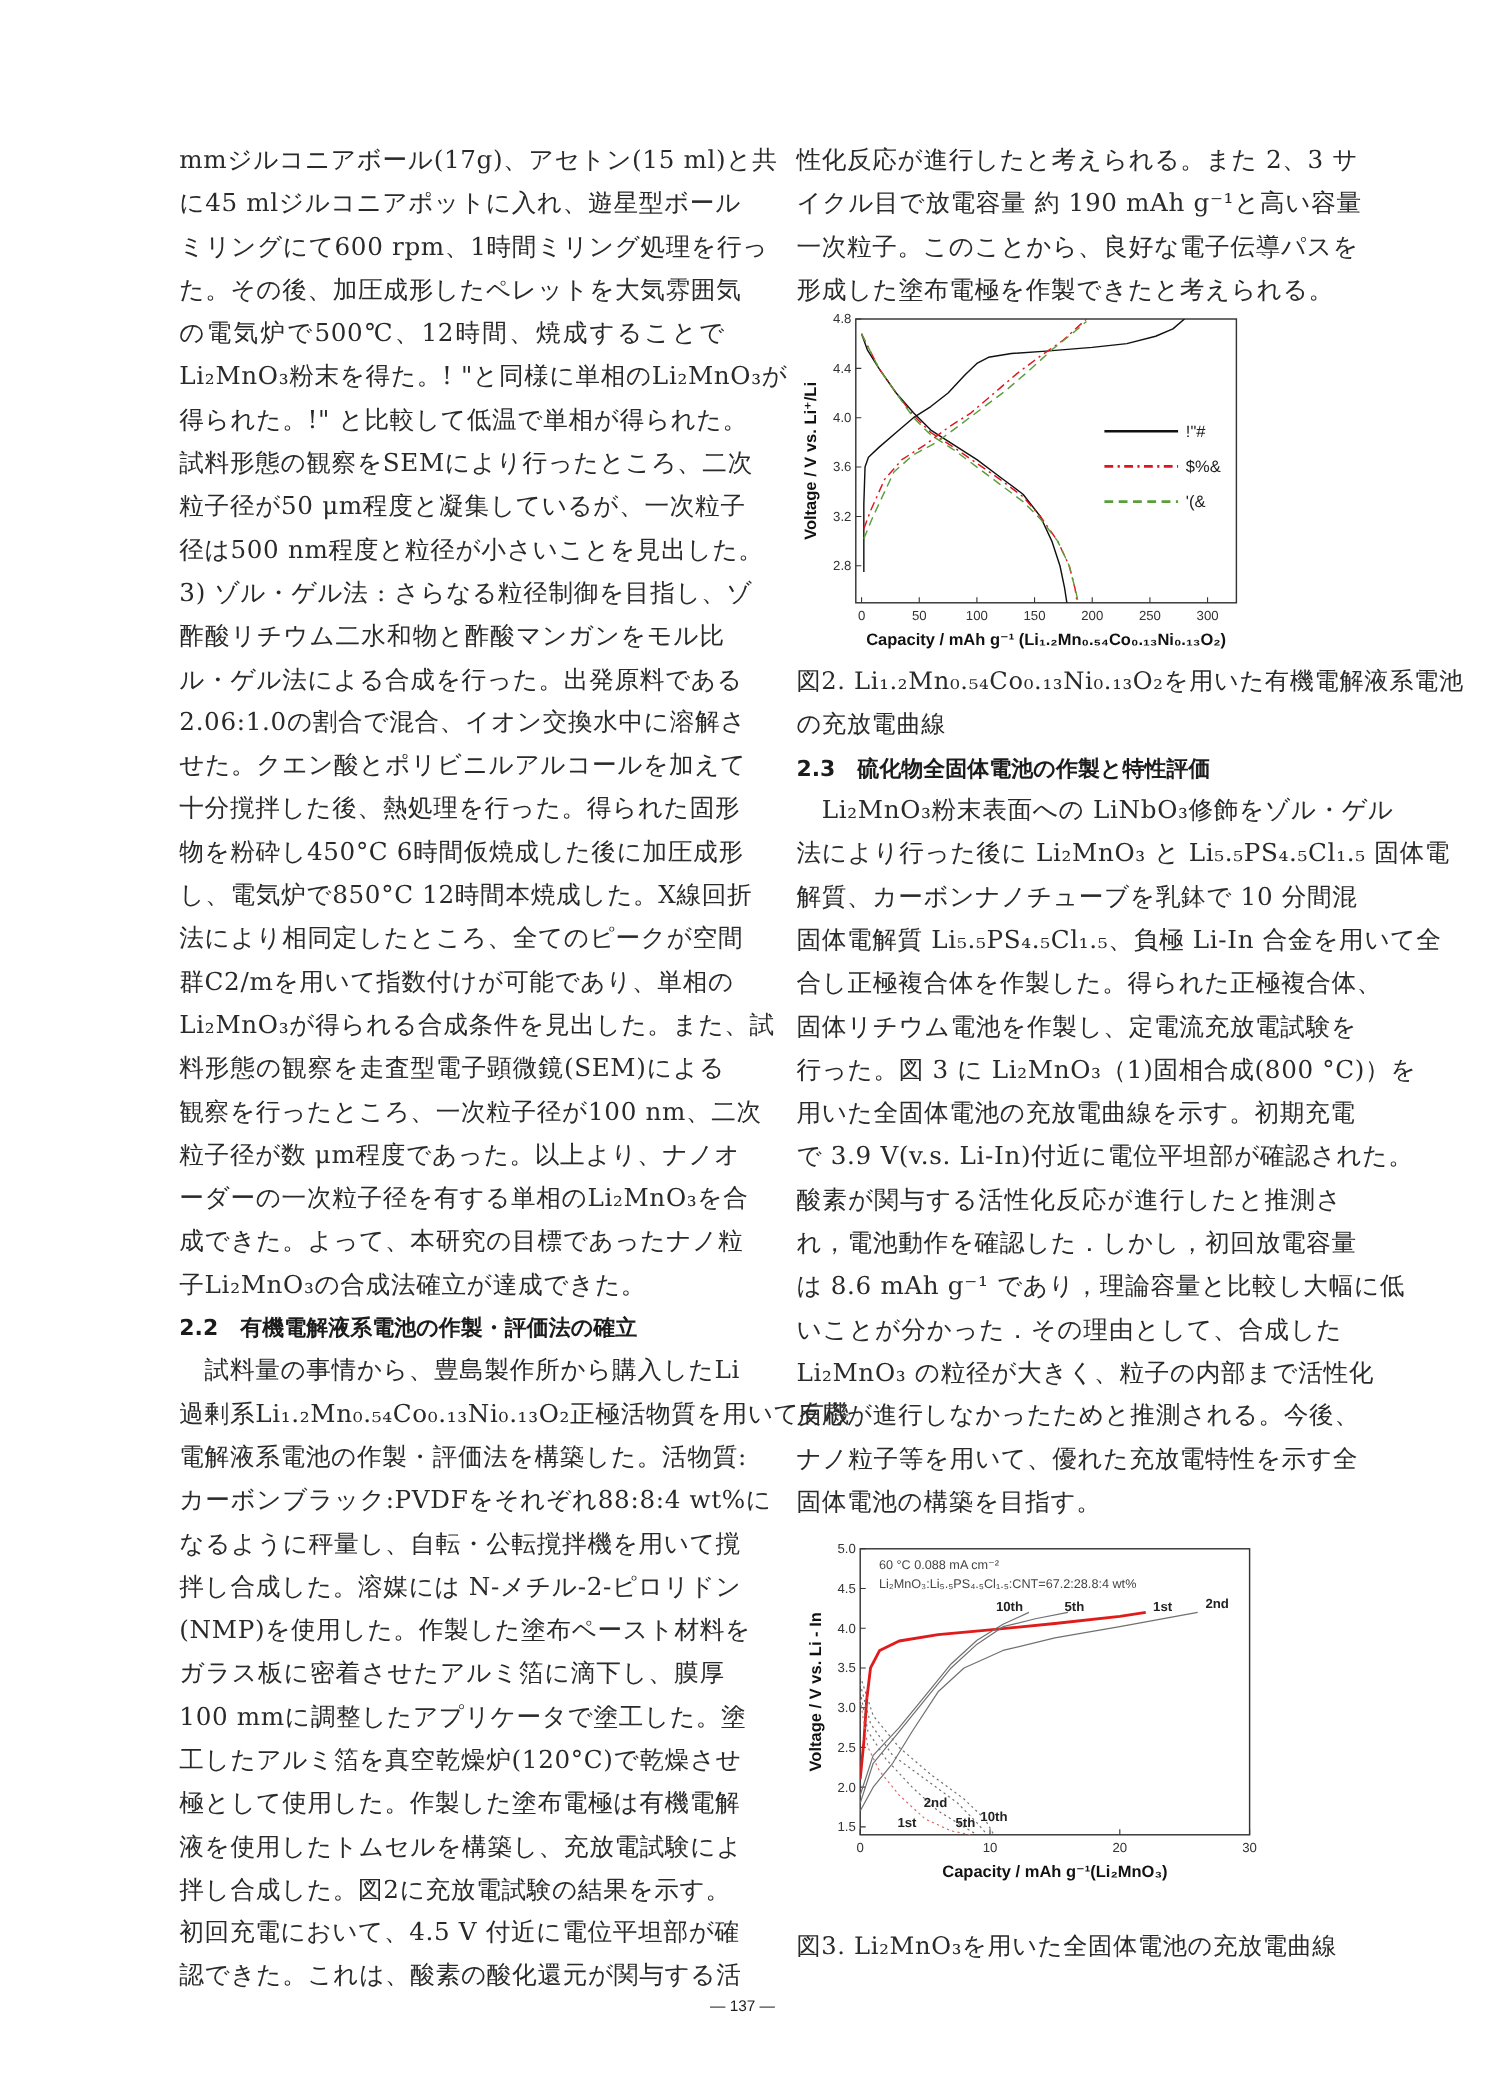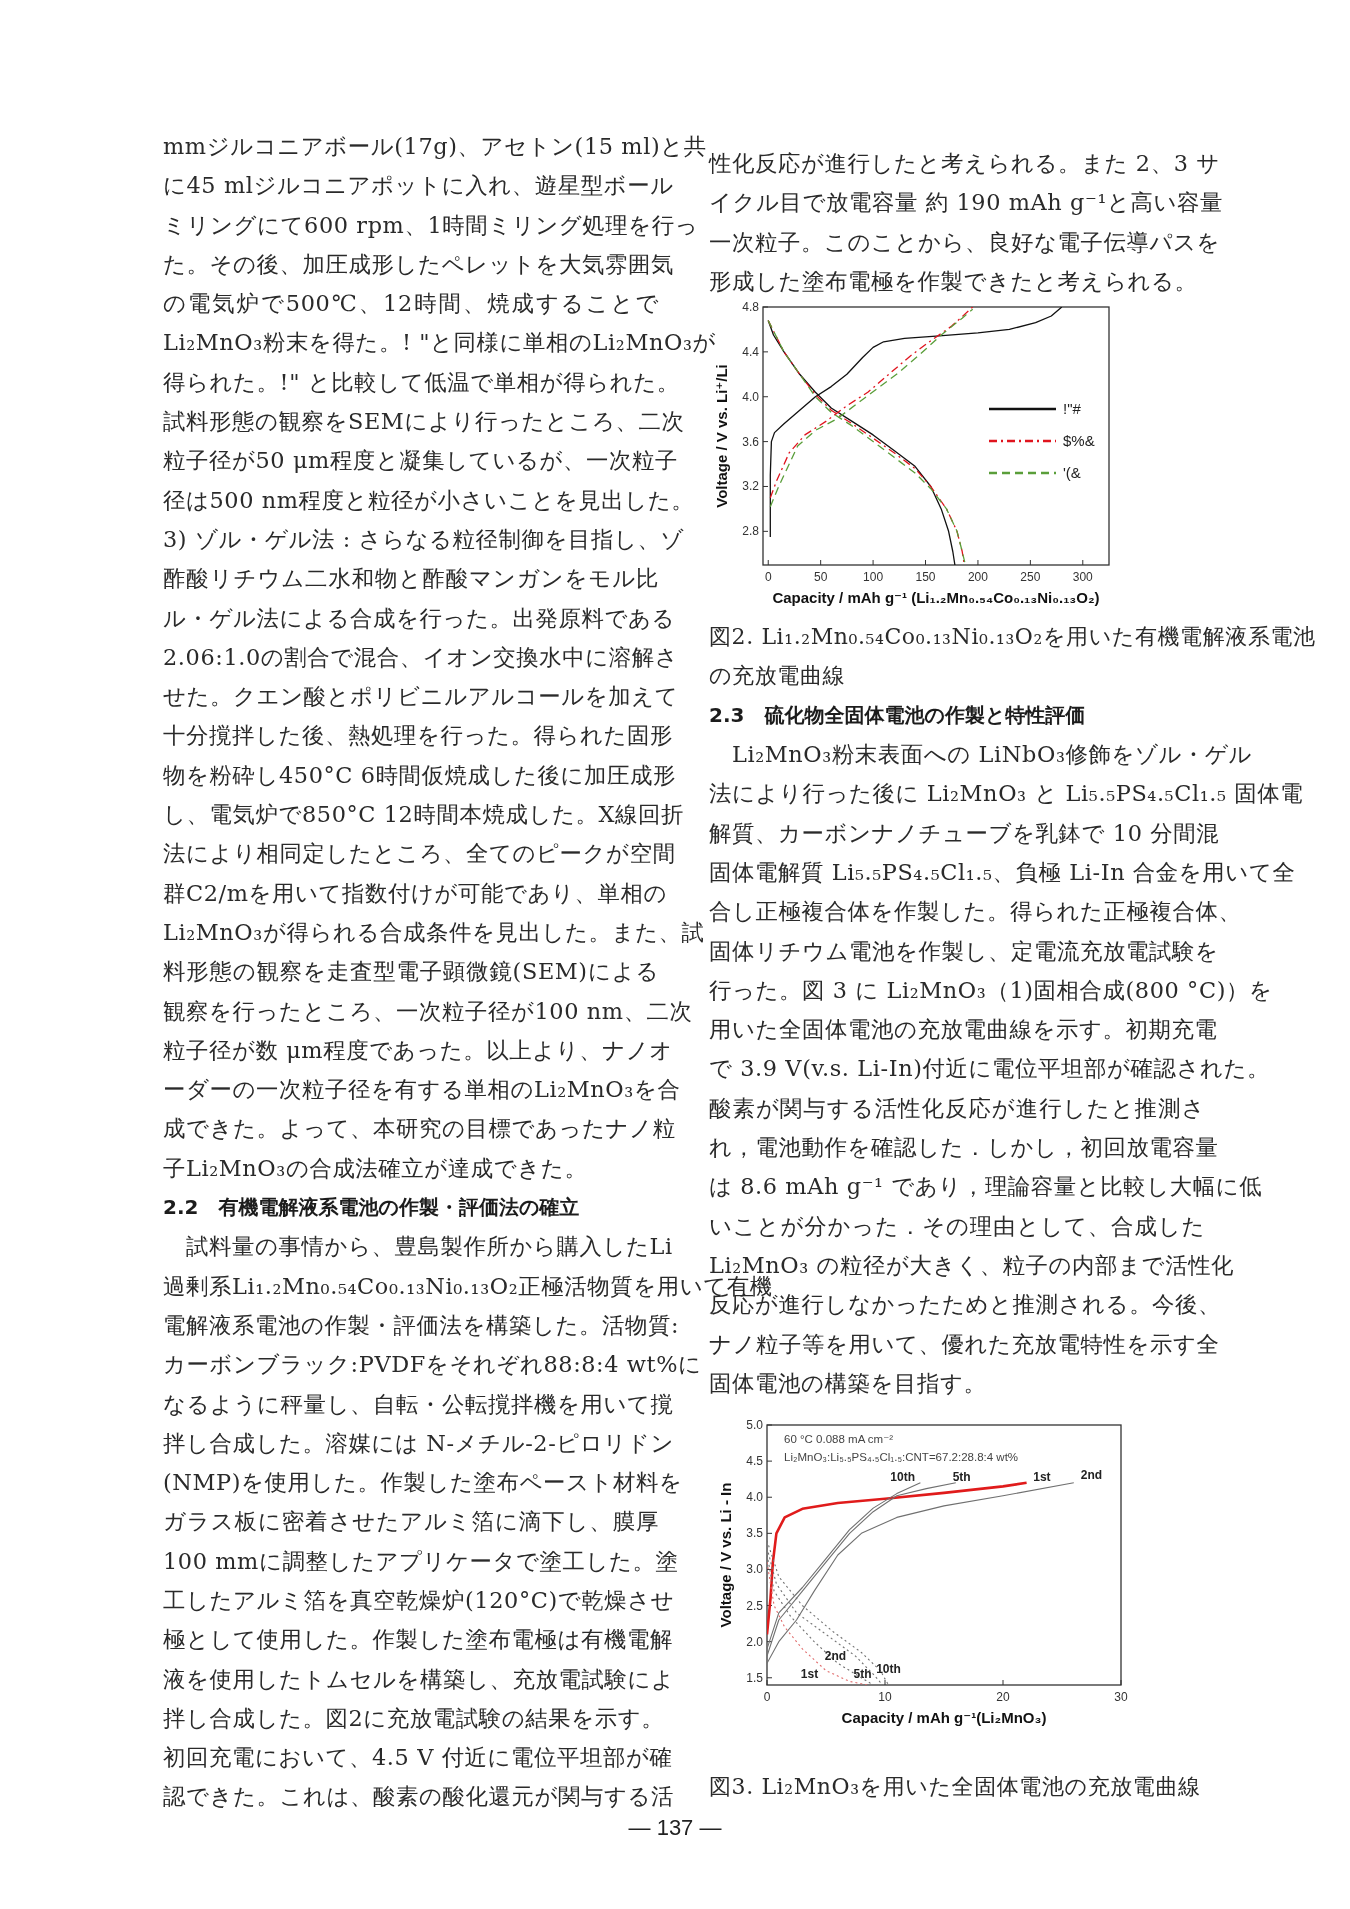--- a/index.html
+++ b/index.html
@@ -1,30 +1,30 @@
 <!DOCTYPE html>
 <html><head>
 <meta charset="utf-8">
 <style>
   html, body { margin: 0; padding: 0; background: #ffffff; }
   body { width: 1350px; height: 1909px; position: relative; overflow: hidden;
          font-family: "DejaVu Serif", "Liberation Serif", serif; color: #2a2a2a; }
   .col { position: absolute; top: 127px; width: 496px; }
   .col-left { left: 163px; }
-  .col-right { left: 709px; margin-top: 17px; }
+  .col-right { left: 724px; }
   .line { font-size: 22.4px; line-height: 39.3px; height: 39.3px; white-space: nowrap;
           letter-spacing: 0.6px; text-align: justify; text-align-last: justify; }
   .line.last { text-align-last: left; }
   .heading { font-family: "DejaVu Sans", "Liberation Sans", sans-serif; font-weight: bold;
              font-size: 20px; line-height: 39.3px; height: 39.3px; white-space: nowrap; color: #1c1c1c; }
   .chart-box { position: relative; }
   svg text { font-family: "Liberation Sans", "DejaVu Sans", sans-serif; }
   .caption { font-size: 22px; line-height: 39.3px; white-space: nowrap; letter-spacing: 0.6px; }
   #page-number { position: absolute; left: 0; width: 1350px; top: 1815px; text-align: center;
-                 font-family: "Liberation Sans", "DejaVu Sans", sans-serif; font-size: 22px; color: #222; }
+                 font-family: "Liberation Sans", "DejaVu Sans", sans-serif; font-size: 14px; color: #222; }
 </style>
 </head>
 <body>
 
 <div class="col col-left">
   <div id="left-part1">
       <div class="line">mmジルコニアボール(17g)、アセトン(15 ml)と共</div>
       <div class="line">に45 mlジルコニアポットに入れ、遊星型ボール</div>
       <div class="line">ミリングにて600 rpm、1時間ミリング処理を行っ</div>
       <div class="line">た。その後、加圧成形したペレットを大気雰囲気</div>

